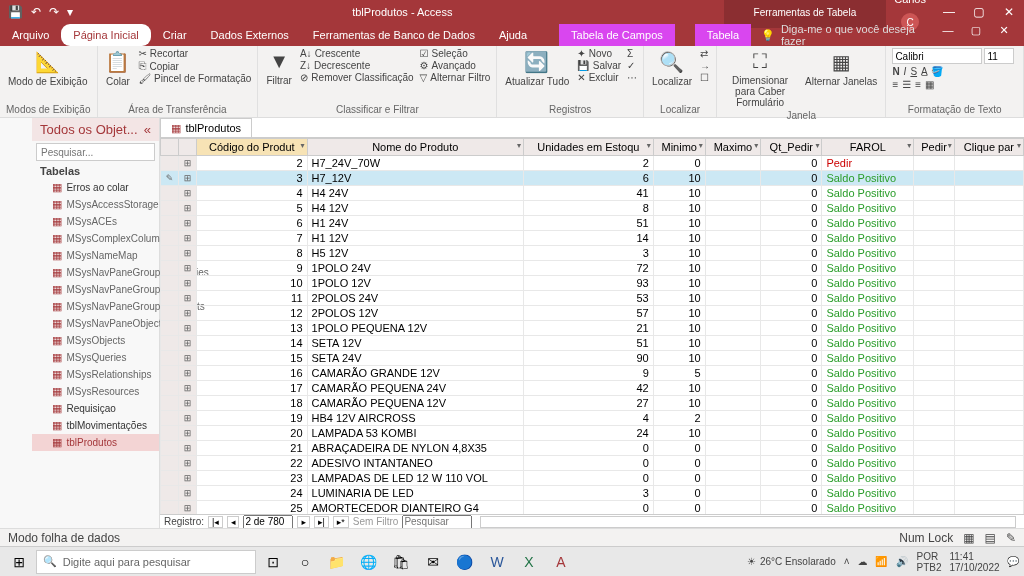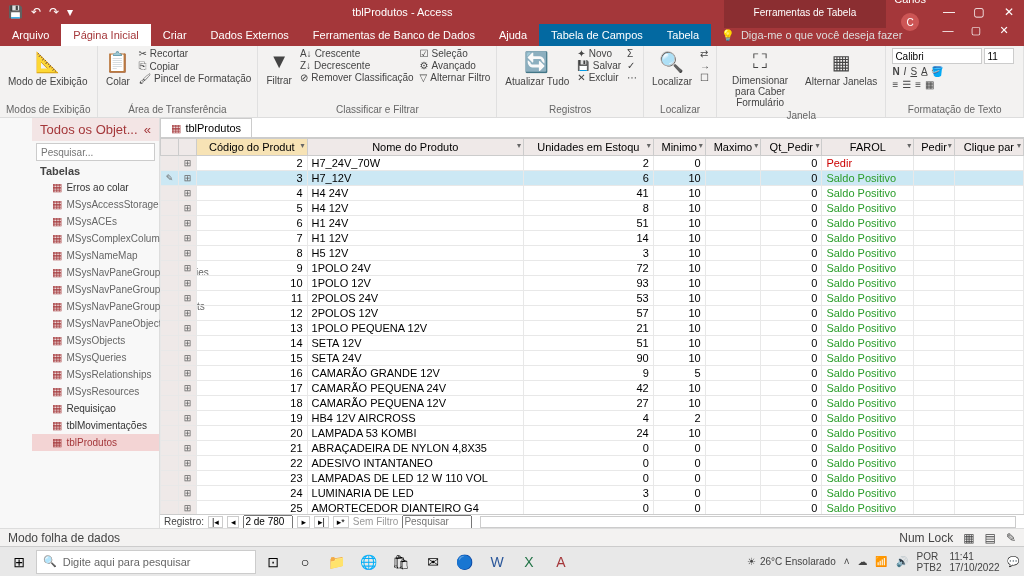--- a/index.html
+++ b/index.html
@@ -10,22 +10,22 @@
 .qat span { font-size: 12px; cursor: pointer; }
 .title-center { flex: 1; text-align: center; font-size: 11px; }
 .title-tabtools { background: #8b2e31; padding: 16px 30px; height: 100%; display: flex; align-items: center; font-size: 10px; }
 .title-user { padding: 0 8px; display: flex; align-items: center; gap: 8px; flex-direction: column; }
 .user-circle { width: 18px; height: 18px; border-radius: 50%; background: #c55; display: flex; align-items: center; justify-content: center; font-size: 10px; }
 .win-btns { display: flex; }
 .win-btns span { width: 30px; text-align: center; cursor: pointer; font-size: 12px; }
 
 .tabs { height: 22px; background: #a4373a; display: flex; color: #fff; font-size: 11px; }
 .tab { padding: 0 12px; display: flex; align-items: center; cursor: pointer; }
-.tab.active { background: #fff; color: #a4373a; }
-.tab.context { background: #0369a1; }
+.tab.active { background: #fff; color: #a4373a; border-radius: 9px; }
+.tab.context { background: #d946ef; margin-left: 20px; }
 .tell-me { flex: 1; display: flex; align-items: center; gap: 6px; padding-left: 10px; color: #ddd; }
 .sub-btns { display: flex; padding-right: 6px; }
 .sub-btns span { width: 28px; text-align: center; }
 
 .ribbon { height: 72px; background: #f3f2f1; border-bottom: 1px solid #ddd; display: flex; font-size: 10px; color: #444; }
 .rgroup { border-right: 1px solid #e0e0e0; padding: 2px 6px; display: flex; flex-direction: column; justify-content: space-between; }
 .rgroup-label { text-align: center; font-size: 10px; color: #666; }
 .rgroup-body { display: flex; gap: 6px; flex: 1; align-items: flex-start; }
 .rbtn-lg { display: flex; flex-direction: column; align-items: center; gap: 2px; cursor: pointer; padding: 2px; }
 .rbtn-lg .ico { font-size: 20px; }

